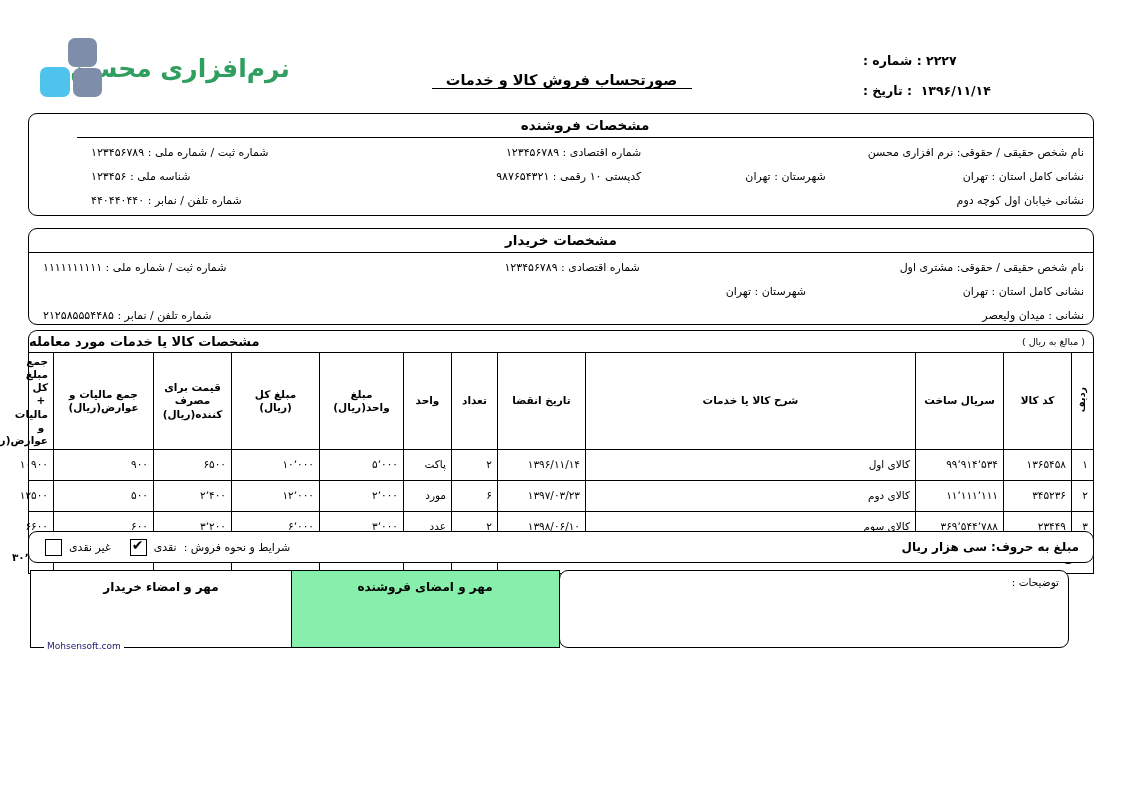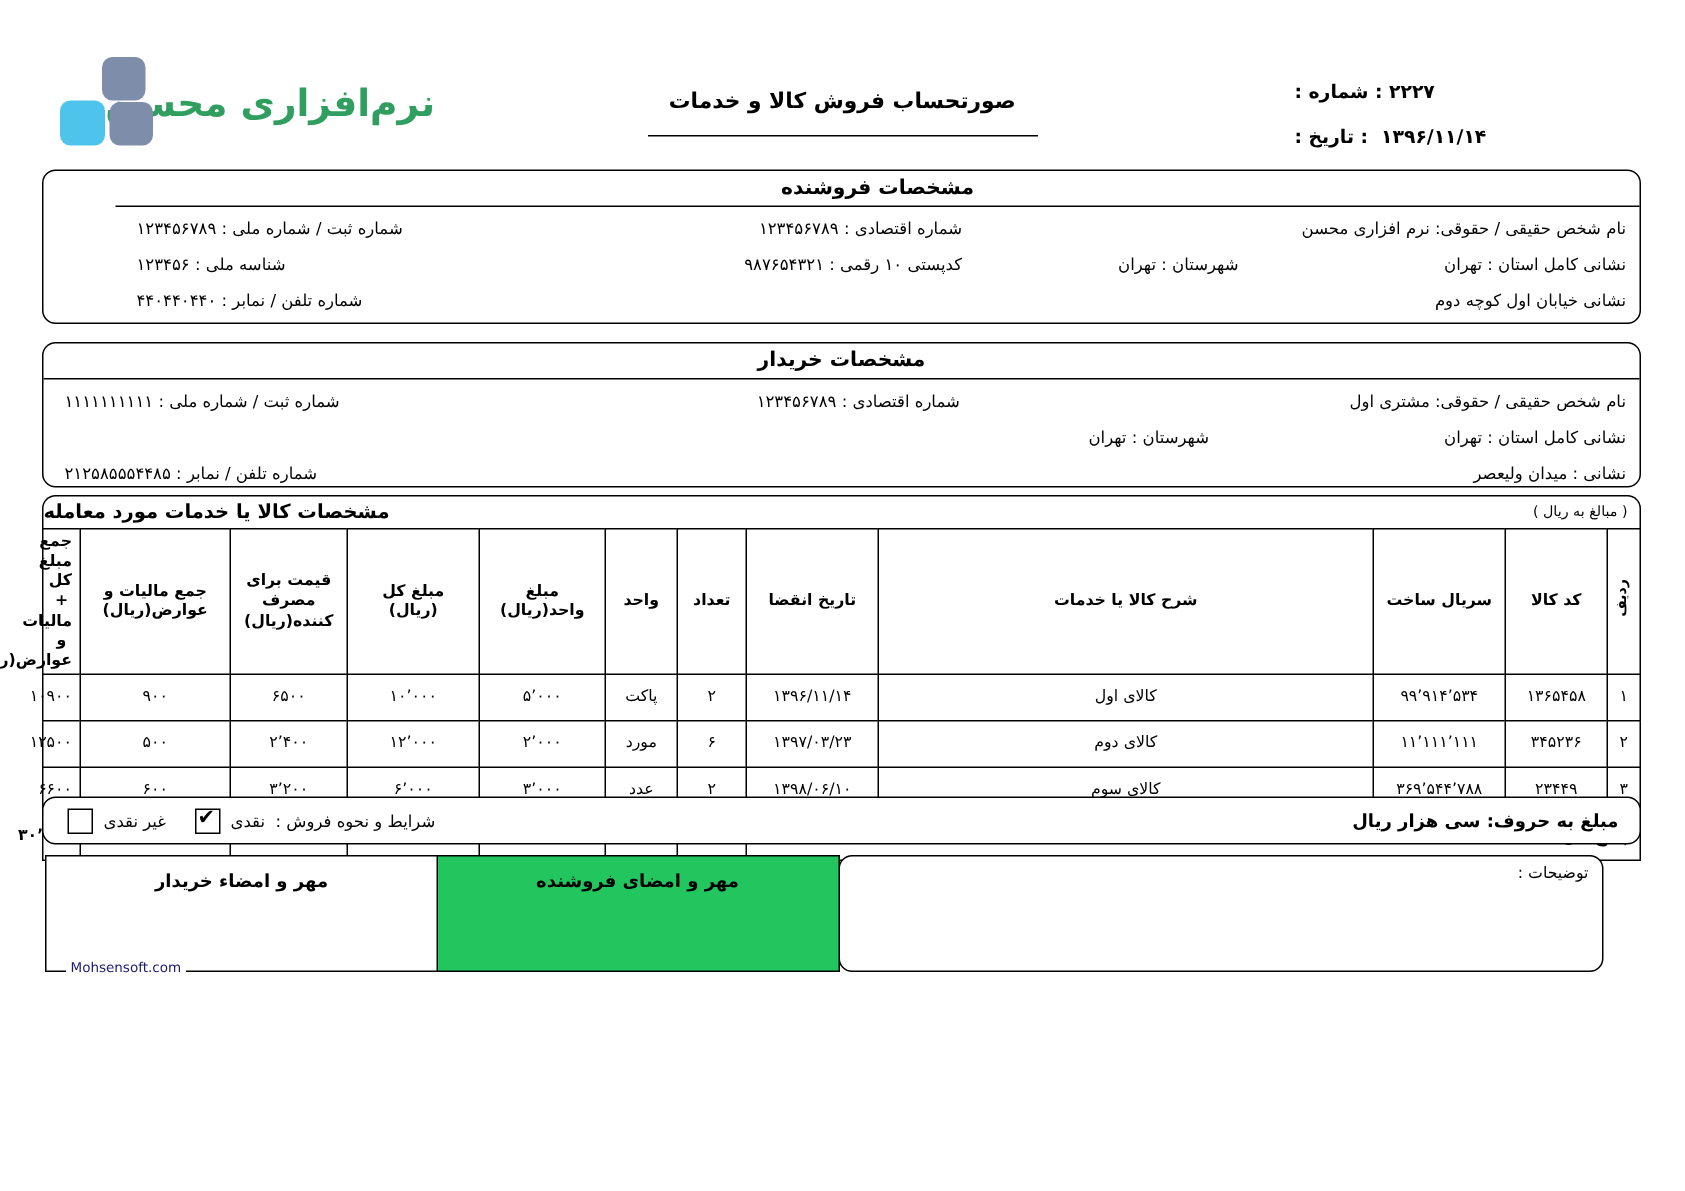--- a/index.html
+++ b/index.html
@@ -12,23 +12,23 @@
     direction:rtl;
     overflow:hidden;
   }
   .page{position:relative;width:1123px;height:794px;}
 
   
   .header{position:absolute;top:0;left:0;width:1123px;height:110px;}
   .meta{position:absolute;right:110px;top:46px;width:150px;text-align:left;}
   .meta div{font-size:12.5px;font-weight:bold;line-height:30px;letter-spacing:.2px;}
   .doc-title{
-    position:absolute;left:0;right:0;top:60px;margin:0 auto;width:260px;
+    position:absolute;left:0;right:0;top:60px;margin:12px auto;width:260px;
     text-align:center;font-size:14.5px;font-weight:bold;
-    border-bottom:1.2px solid #000;padding-bottom:14px;
+    border-bottom:1.2px solid #000;padding-bottom:0;
   }
   .logo{position:absolute;left:40px;top:36px;width:250px;height:62px;}
   .logo-text{
     position:absolute;right:0;top:18px;
     font-size:25px;font-weight:bold;color:#2f9e5e;letter-spacing:-0.5px;
     white-space:nowrap;font-family:"DejaVu Sans",sans-serif;
   }
   .sq{position:absolute;border-radius:7px;}
   .sq-a{width:29px;height:29px;background:#7e8da9;left:28px;top:2px;}
   .sq-b{width:30px;height:30px;background:#4ec4ec;left:0px;top:31px;}
@@ -70,21 +70,21 @@
     width:100%;border-collapse:collapse;table-layout:fixed;
     border:1.3px solid #000;box-sizing:border-box;
   }
   table.grid th,table.grid td{
     border:1px solid #000;font-size:10.5px;padding:2px 5px;
     vertical-align:middle;line-height:1.25;
   }
   table.grid thead th{height:52px;font-weight:bold;text-align:center;}
   table.grid thead th.tall{border-bottom-width:1.6px;}
   .vert{writing-mode:vertical-rl;transform:rotate(180deg);font-size:9.5px;display:inline-block;}
-  table.grid tbody td{height:26px;text-align:center;white-space:nowrap;}
+  table.grid tbody td{height:26px;text-align:right;white-space:nowrap;}
   td.ctr{text-align:center;}
   td.rt{text-align:right;}
   tr.total td{
     font-weight:bold;height:28px;border-top:1.6px solid #000;
     border-bottom:1.3px solid #000;
   }
   tr.total td.lbl{text-align:right;font-size:12px;}
   tbody tr:first-child td{border-top:1.6px solid #000;}
 
   
@@ -99,21 +99,21 @@
   }
   .cbox.on::after{
     content:"✔";position:absolute;left:1px;top:-4px;font-size:14px;line-height:18px;color:#000;
   }
 
   
   .sig-notes{left:559px;top:570px;width:510px;height:78px;}
   .sig-notes .lbl{position:absolute;right:9px;top:5px;font-size:10.5px;}
   .sig-seller{
     position:absolute;left:290px;top:570px;width:270px;height:78px;
-    border:1.3px solid #000;box-sizing:border-box;background:#22c55e;
+    border:1.3px solid #000;box-sizing:border-box;background:#86efac;
   }
   .sig-buyer{
     position:absolute;left:30px;top:570px;width:262px;height:78px;
     border:1.3px solid #000;box-sizing:border-box;background:#fff;
   }
   .sig-cap{text-align:center;font-weight:bold;font-size:12px;padding-top:9px;}
   .watermark{
     position:absolute;left:44px;top:641px;font-size:9px;color:#1a1a6e;
     background:#fff;padding:0 3px;font-family:"DejaVu Sans",sans-serif;
   }

